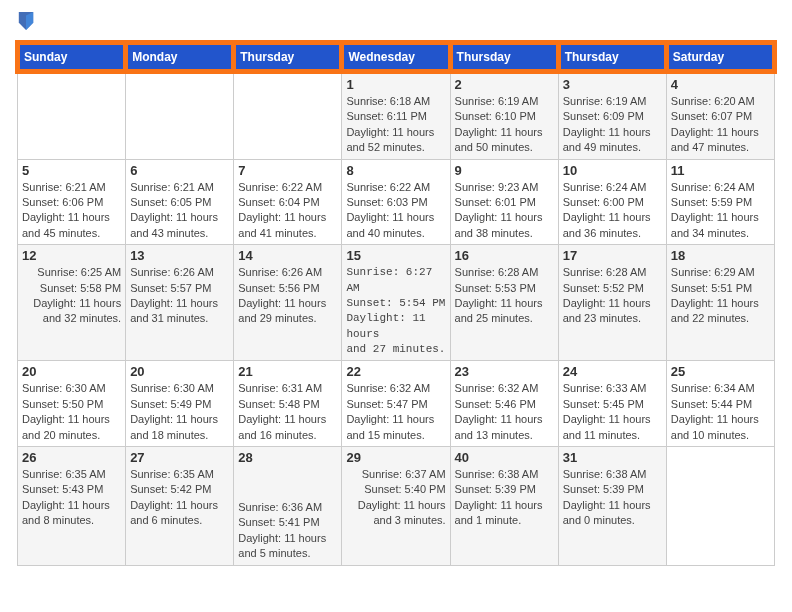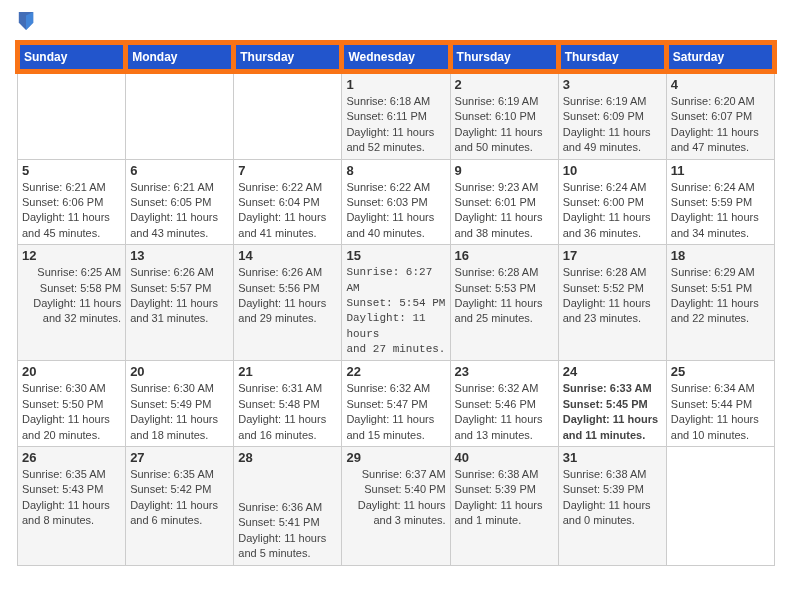--- a/index.html
+++ b/index.html
@@ -292,21 +292,21 @@
           </td>
           <td>
             <span class="day-num">23</span>
             <div class="day-info" style="white-space: pre-line;">Sunrise: 6:32 AM
 Sunset: 5:46 PM
 Daylight: 11 hours
 and 13 minutes.</div>
           </td>
           <td>
             <span class="day-num">24</span>
-            <div class="day-info" style="white-space: pre-line; font-weight: bold;">Sunrise: 6:33 AM
+            <div class="day-info" style="white-space: pre-line;">Sunrise: 6:33 AM
 Sunset: 5:45 PM
 Daylight: 11 hours
 and 11 minutes.</div>
           </td>
           <td>
             <span class="day-num">25</span>
             <div class="day-info" style="white-space: pre-line;">Sunrise: 6:34 AM
 Sunset: 5:44 PM
 Daylight: 11 hours
 and 10 minutes.</div>

